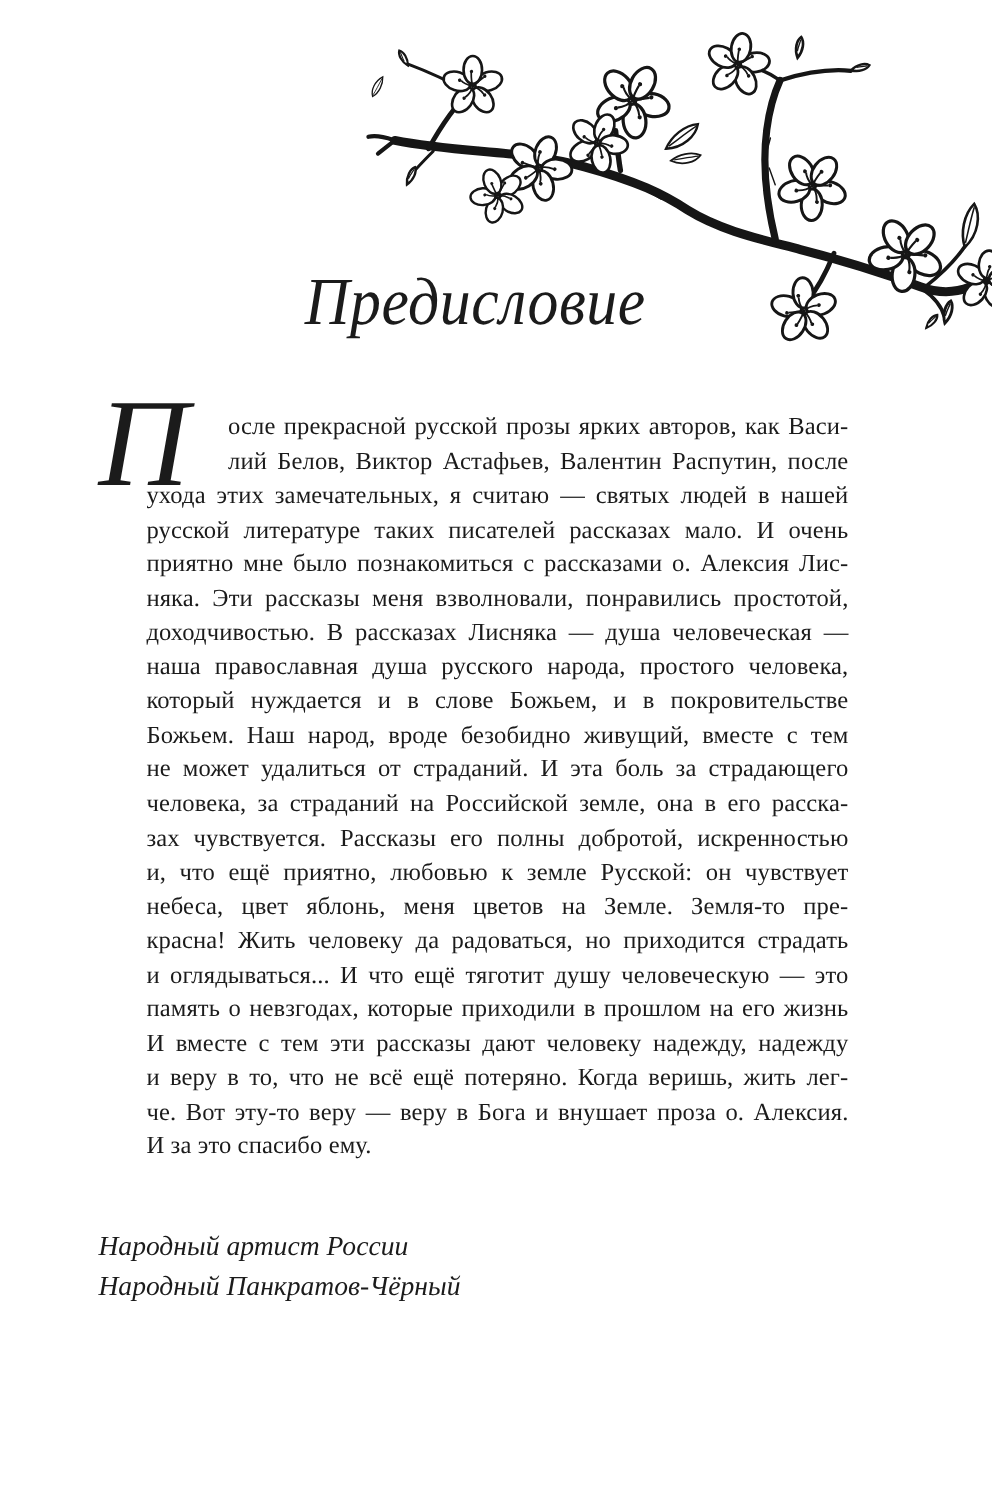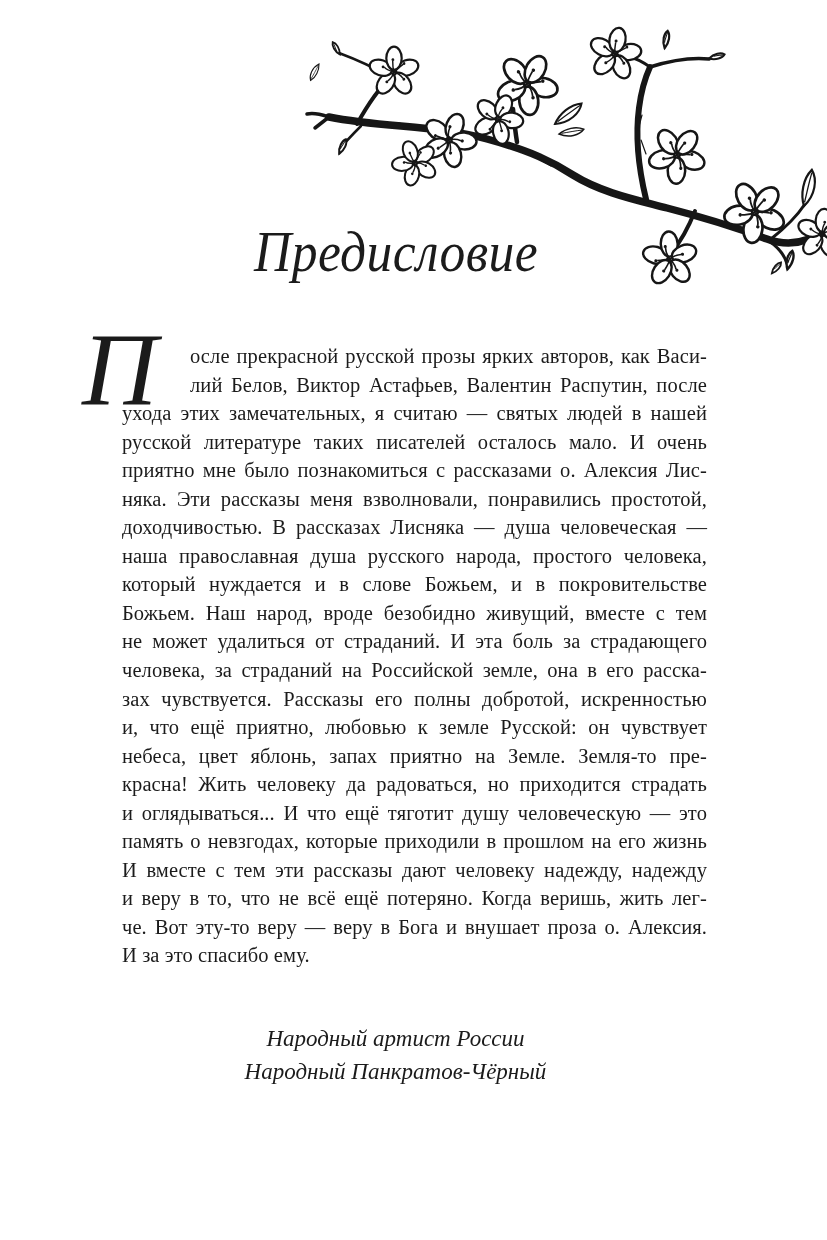--- a/index.html
+++ b/index.html
@@ -54,21 +54,21 @@
     letter-spacing: 0.1px;
     margin-left: 40px;
   }
   .line.indent { margin-left: 68px; padding-left: 40px; }
   .line.last-line { text-align-last: left; }
   .signature {
     position: absolute;
     top: 1022px;
     left: 82px;
     width: 627px;
-    text-align: center;
+    text-align: left;
     font-style: italic;
     font-size: 23px;
     line-height: 33px;
   }
 </style>
 </head>
 <body>
 
 <div class="page">
 
@@ -148,32 +148,32 @@
   </svg>
 
   <div class="title">Предисловие</div>
 
   <div class="dropcap">П</div>
 
   <div class="body-text">
       <div class="line indent">осле прекрасной русской прозы ярких авторов, как Васи-</div>
       <div class="line indent">лий Белов, Виктор Астафьев, Валентин Распутин, после</div>
       <div class="line">ухода этих замечательных, я считаю — святых людей в нашей</div>
-      <div class="line">русской литературе таких писателей осталось мало. И очень</div>
+      <div class="line">русской литературе таких писателей рассказах мало. И очень</div>
       <div class="line">приятно мне было познакомиться с рассказами о. Алексия Лис-</div>
       <div class="line">няка. Эти рассказы меня взволновали, понравились простотой,</div>
       <div class="line">доходчивостью. В рассказах Лисняка — душа человеческая —</div>
       <div class="line">наша православная душа русского народа, простого человека,</div>
       <div class="line">который нуждается и в слове Божьем, и в покровительстве</div>
       <div class="line">Божьем. Наш народ, вроде безобидно живущий, вместе с тем</div>
       <div class="line">не может удалиться от страданий. И эта боль за страдающего</div>
       <div class="line">человека, за страданий на Российской земле, она в его расска-</div>
       <div class="line">зах чувствуется. Рассказы его полны добротой, искренностью</div>
       <div class="line">и, что ещё приятно, любовью к земле Русской: он чувствует</div>
-      <div class="line">небеса, цвет яблонь, запах приятно на Земле. Земля-то пре-</div>
+      <div class="line">небеса, цвет яблонь, меня цветов на Земле. Земля-то пре-</div>
       <div class="line">красна! Жить человеку да радоваться, но приходится страдать</div>
       <div class="line">и оглядываться... И что ещё тяготит душу человеческую — это</div>
       <div class="line">память о невзгодах, которые приходили в прошлом на его жизнь</div>
       <div class="line">И вместе с тем эти рассказы дают человеку надежду, надежду</div>
       <div class="line">и веру в то, что не всё ещё потеряно. Когда веришь, жить лег-</div>
       <div class="line">че. Вот эту-то веру — веру в Бога и внушает проза о. Алексия.</div>
       <div class="line last-line">И за это спасибо ему.</div>
     </div>
 
   <div class="signature">

